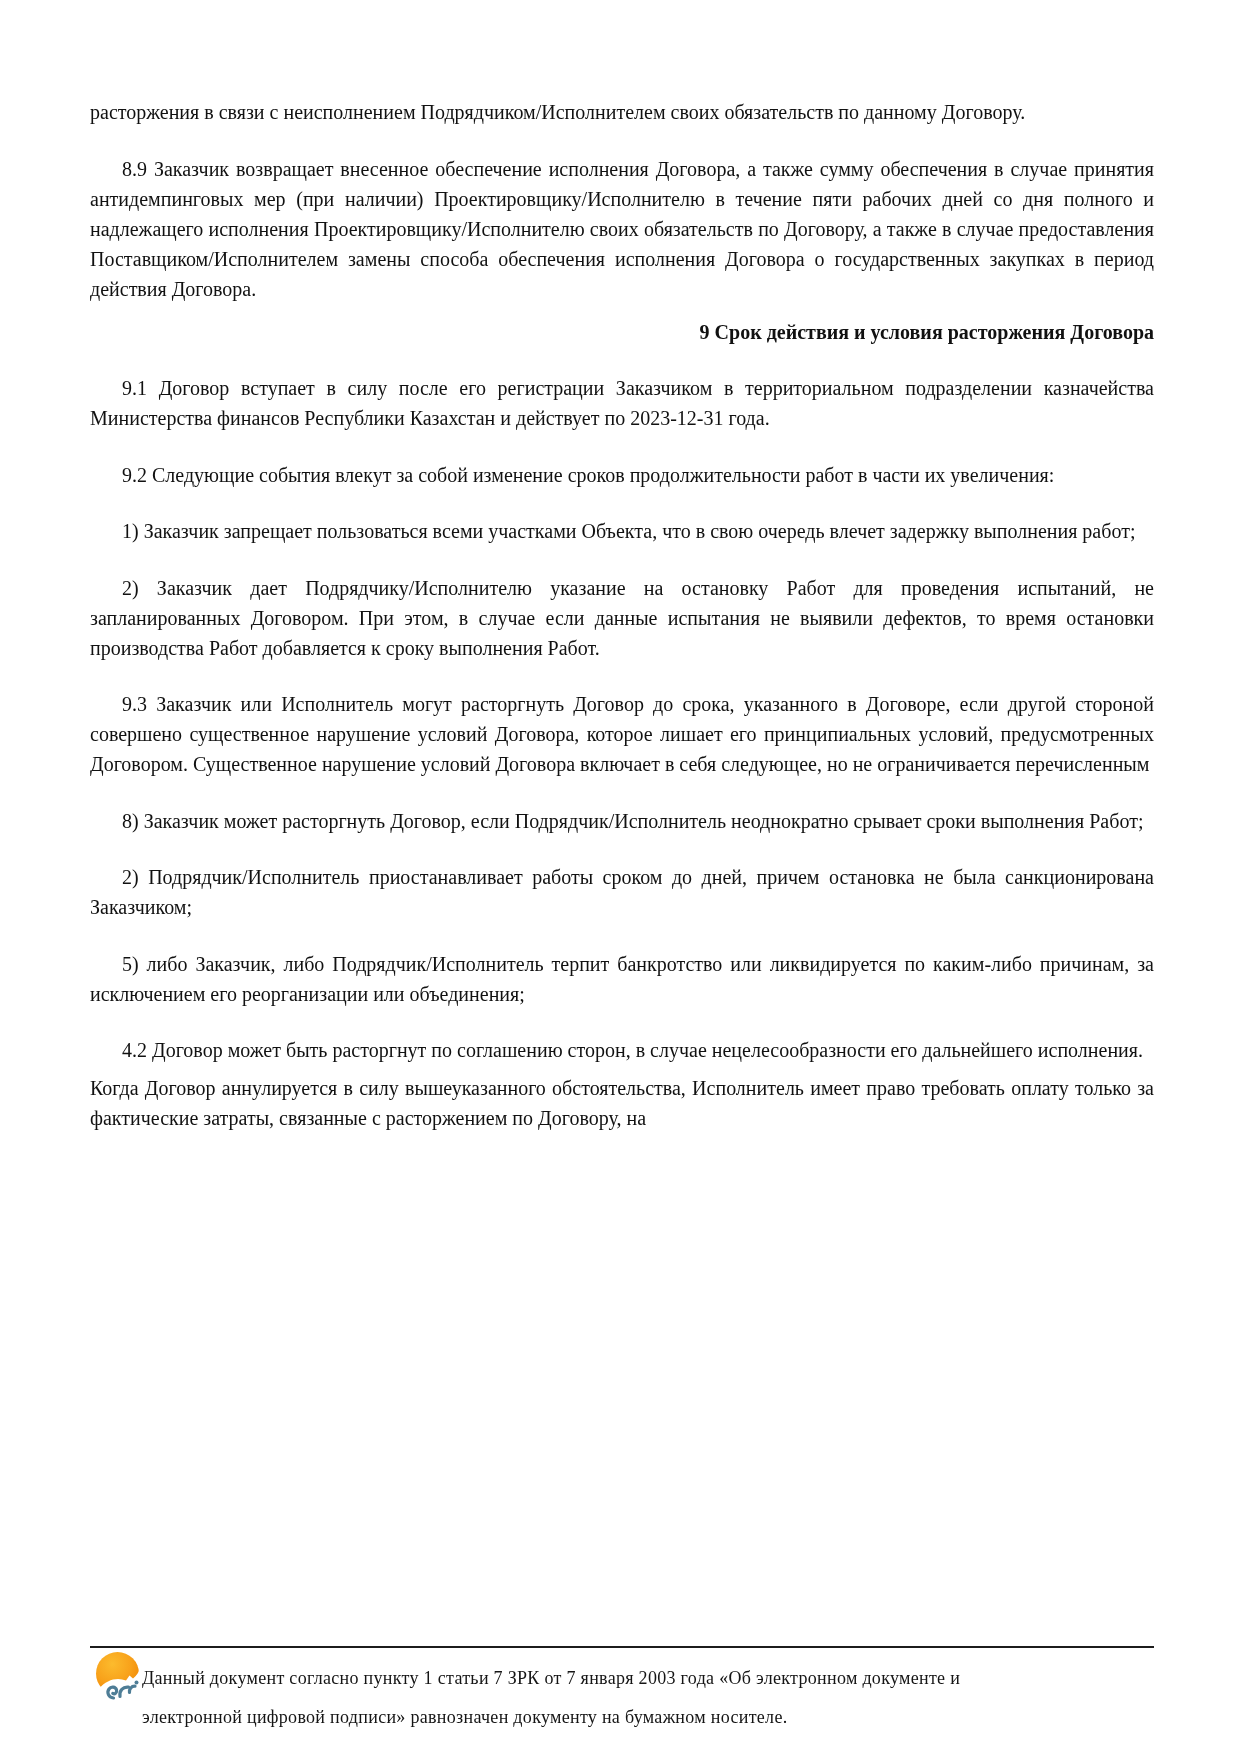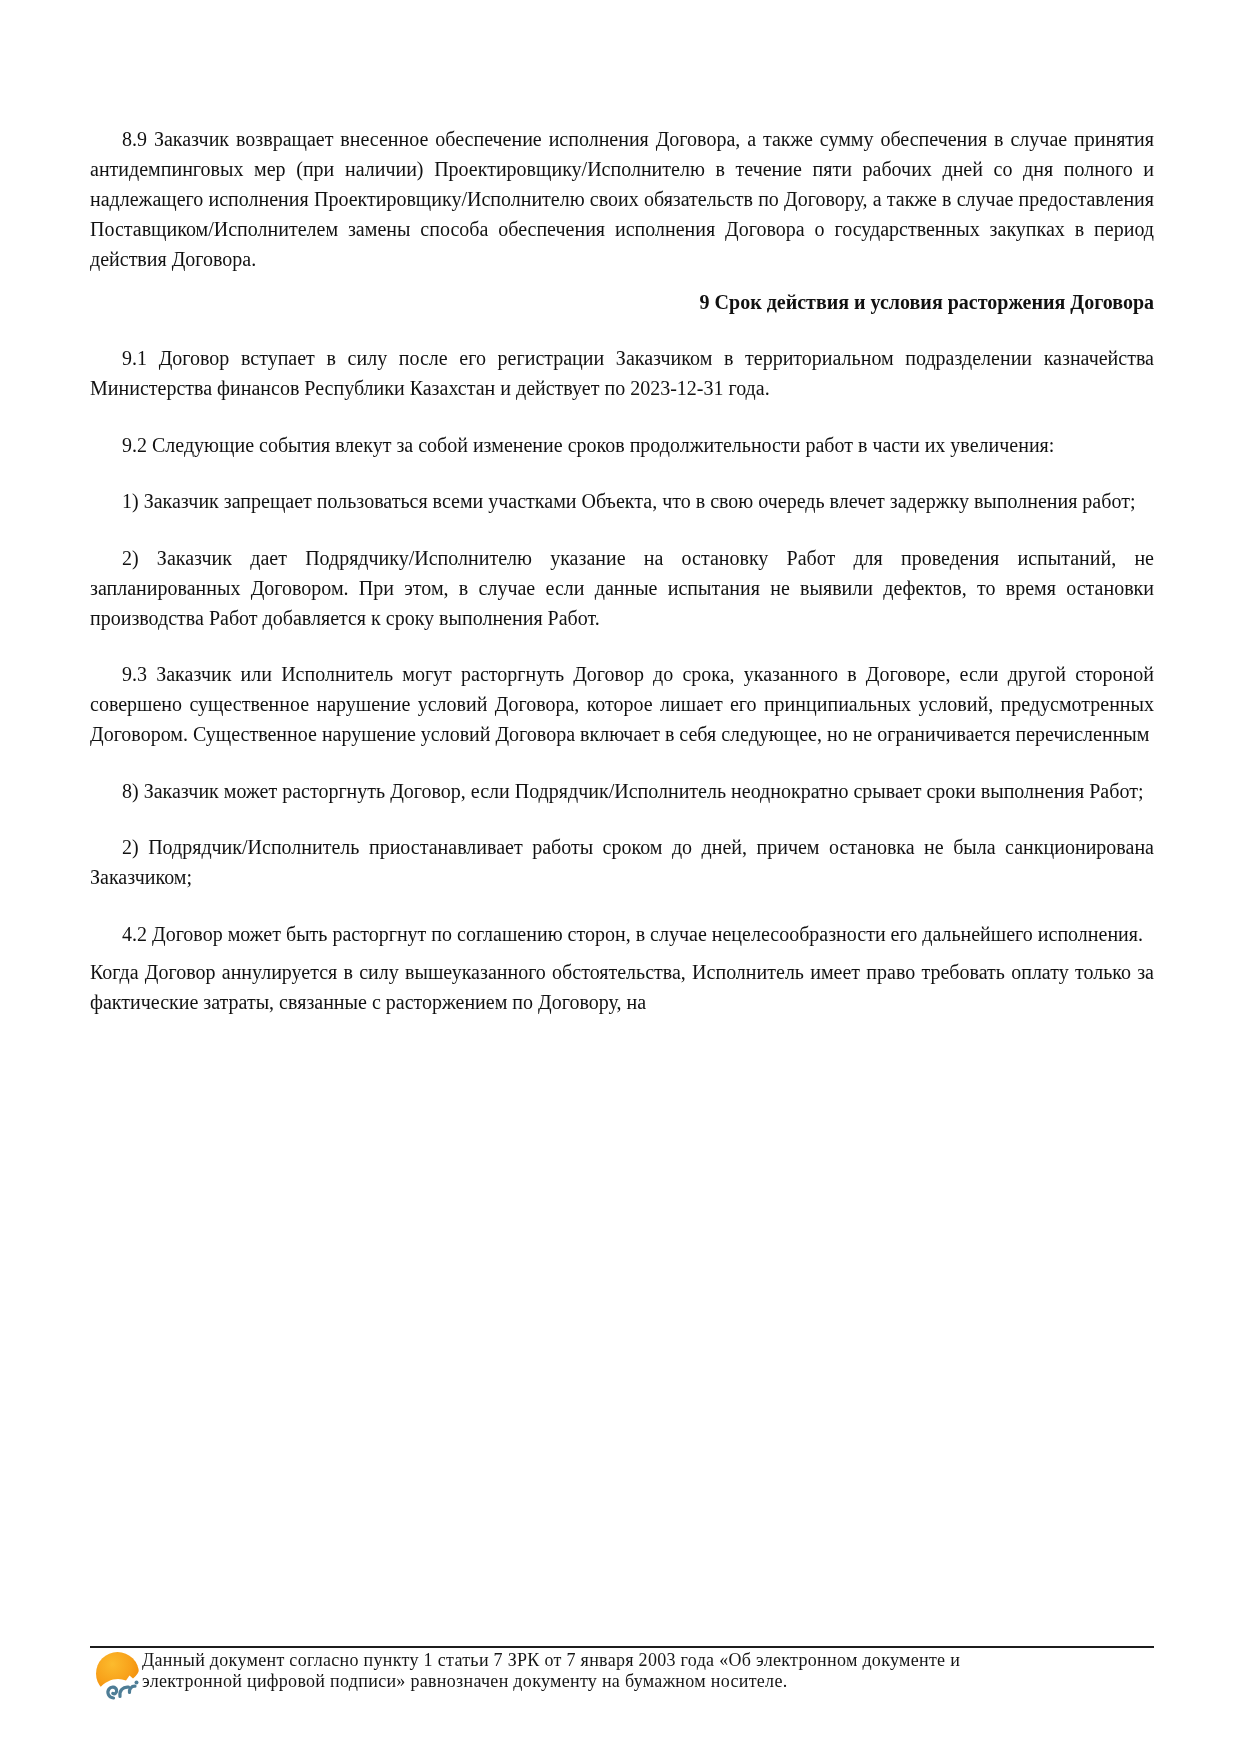--- a/index.html
+++ b/index.html
@@ -73,35 +73,38 @@
     top: 2px;
     width: 980px;
     font-size: 18px;
     line-height: 21px;
     letter-spacing: 0.3px;
     text-align: left;
     color: #151515;
   }
   .stamp-text .line {
     white-space: nowrap;
+    margin-top: 18px;
   }
 </style>
 </head>
 <body>
 
 <main class="doc-body">
+  <p class="para no-indent first">расторжения в связи с неисполнением Подрядчиком/Исполнителем своих обязательств по данному Договору.</p>
   <p class="para">8.9 Заказчик возвращает внесенное обеспечение исполнения Договора, а также сумму обеспечения в случае принятия антидемпинговых мер (при наличии) Проектировщику/Исполнителю в течение пяти рабочих дней со дня полного и надлежащего исполнения Проектировщику/Исполнителю своих обязательств по Договору, а также в случае предоставления Поставщиком/Исполнителем замены способа обеспечения исполнения Договора о государственных закупках в период действия Договора.</p>
   <h3 class="heading">9 Срок действия и условия расторжения Договора</h3>
   <p class="para">9.1 Договор вступает в силу после его регистрации Заказчиком в территориальном подразделении казначейства Министерства финансов Республики Казахстан и действует по 2023-12-31 года.</p>
   <p class="para">9.2 Следующие события влекут за собой изменение сроков продолжительности работ в части их увеличения:</p>
   <p class="para">1) Заказчик запрещает пользоваться всеми участками Объекта, что в свою очередь влечет задержку выполнения работ;</p>
   <p class="para">2) Заказчик дает Подрядчику/Исполнителю указание на остановку Работ для проведения испытаний, не запланированных Договором. При этом, в случае если данные испытания не выявили дефектов, то время остановки производства Работ добавляется к сроку выполнения Работ.</p>
   <p class="para">9.3 Заказчик или Исполнитель могут расторгнуть Договор до срока, указанного в Договоре, если другой стороной совершено существенное нарушение условий Договора, которое лишает его принципиальных условий, предусмотренных Договором. Существенное нарушение условий Договора включает в себя следующее, но не ограничивается перечисленным</p>
   <p class="para">8) Заказчик может расторгнуть Договор, если Подрядчик/Исполнитель неоднократно срывает сроки выполнения Работ;</p>
   <p class="para">2) Подрядчик/Исполнитель приостанавливает работы сроком до дней, причем остановка не была санкционирована Заказчиком;</p>
+  <p class="para">5) либо Заказчик, либо Подрядчик/Исполнитель терпит банкротство или ликвидируется по каким-либо причинам, за исключением его реорганизации или объединения;</p>
   <p class="para">4.2 Договор может быть расторгнут по соглашению сторон, в случае нецелесообразности его дальнейшего исполнения.</p>
   <p class="para no-indent no-gap">Когда Договор аннулируется в силу вышеуказанного обстоятельства, Исполнитель имеет право требовать оплату только за фактические затраты, связанные с расторжением по Договору, на</p>
 </main>
 
 <div class="cutoff-rule"></div>
 
 <footer class="stamp-footer">
   <svg class="stamp-icon" viewBox="0 0 60 52" xmlns="http://www.w3.org/2000/svg" aria-hidden="true">
     <defs>
       <radialGradient id="sunGrad" cx="38%" cy="28%" r="80%">

